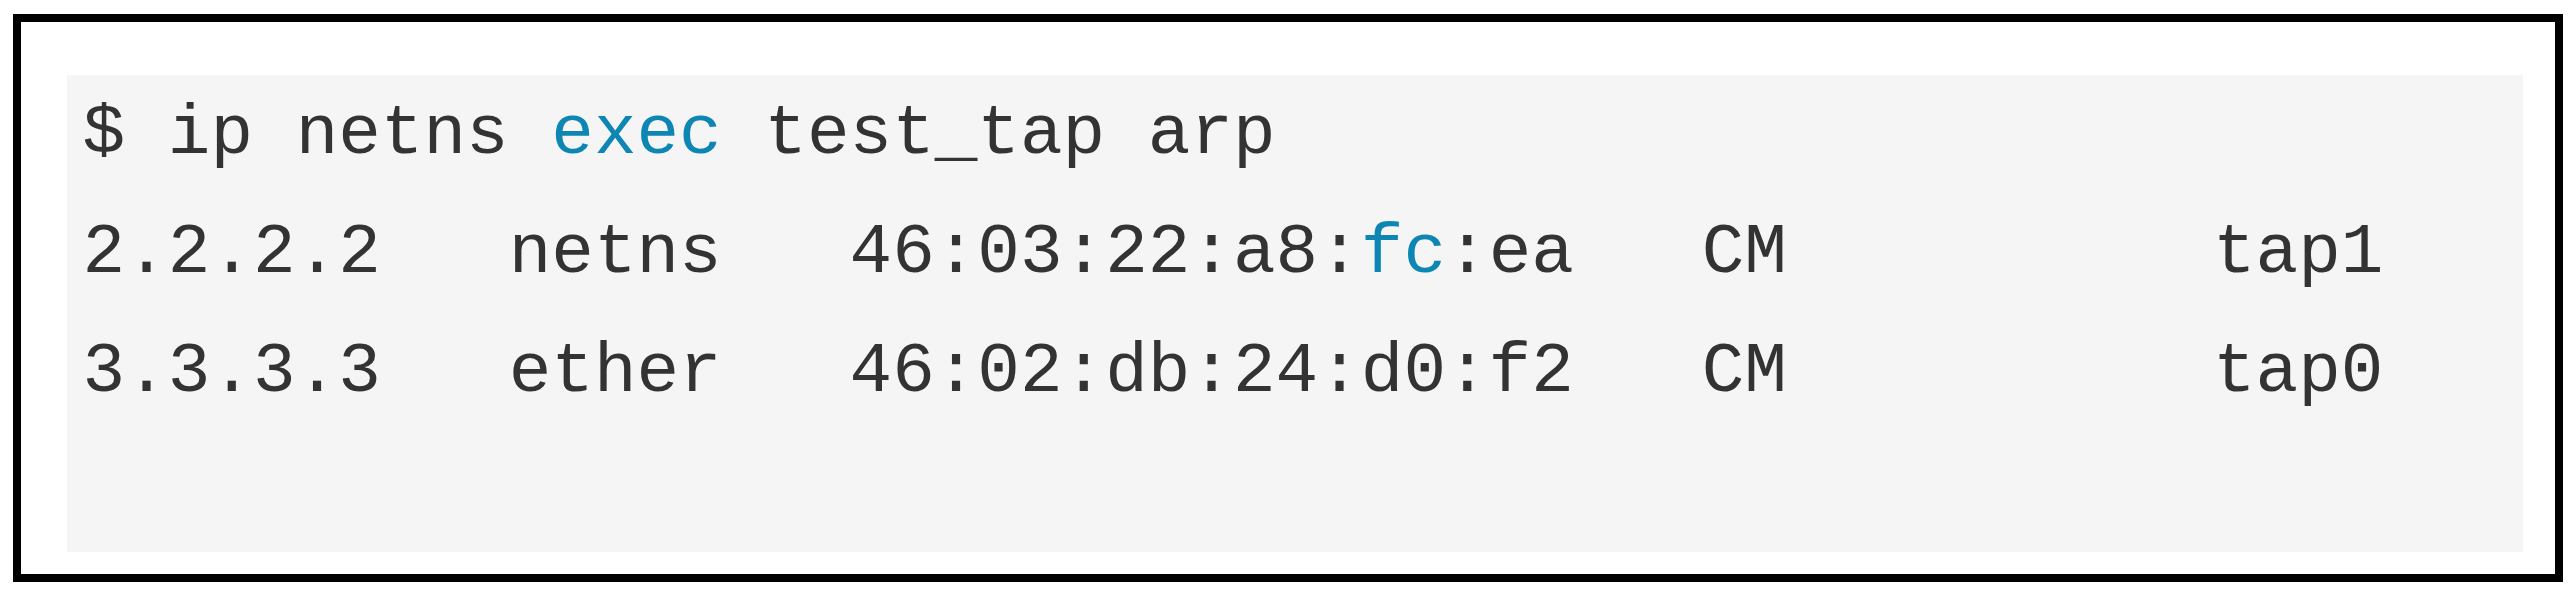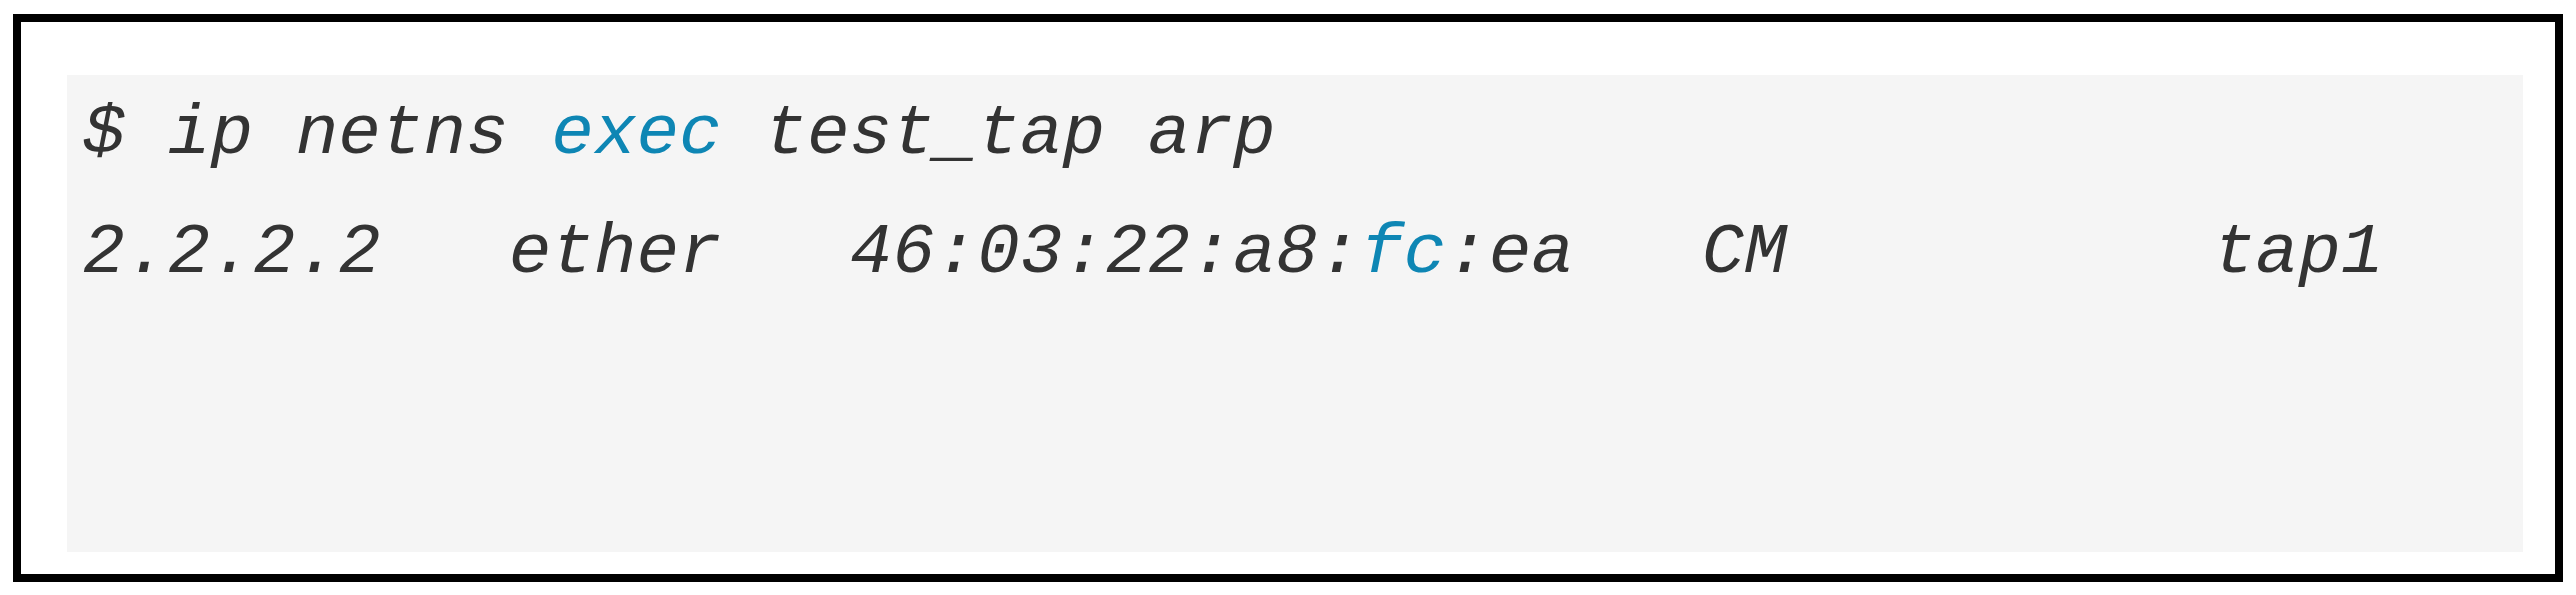--- a/index.html
+++ b/index.html
@@ -17,21 +17,20 @@
   }
   .frame {
     position: absolute;
     left: 12.6px;
     top: 14px;
     right: 12.6px;
     bottom: 14px;
     border: 8.4px solid var(--frame-border, #000000);
     background: var(--page-bg, #ffffff);
     box-sizing: border-box;
-    font-style: italic;
   }
   .code-block {
     position: absolute;
     left: 46px;
     top: 53px;
     width: 2456px;
     height: 477px;
     background: var(--code-bg, #f5f5f5);
     box-sizing: border-box;
     padding: 0 16px;
@@ -52,19 +51,20 @@
 </head>
 <body>
 
 <div class="screen">
   <div class="frame">
     <div class="code-block">
 
       <span class="code-line"><span>$ ip netns </span><span class="hl">exec</span><span> test_tap arp</span></span>
 
 
-      <span class="code-line"><span>2.2.2.2   ether   46:03:22:a8:</span><span class="hl">fc</span><span>:ea   CM          tap1</span></span>
+      <span class="code-line"><span>2.2.2.2   netns   46:03:22:a8:</span><span class="hl">fc</span><span>:ea   CM          tap1</span></span>
 
+      <span class="code-line">3.3.3.3   ether   46:02:db:24:d0:f2   CM          tap0</span>
 
     </div>
   </div>
 </div>
 
 
 </body></html>

